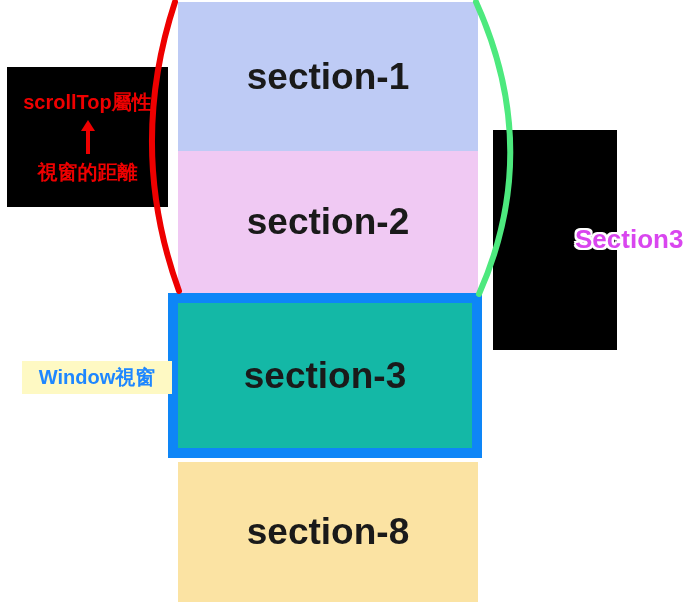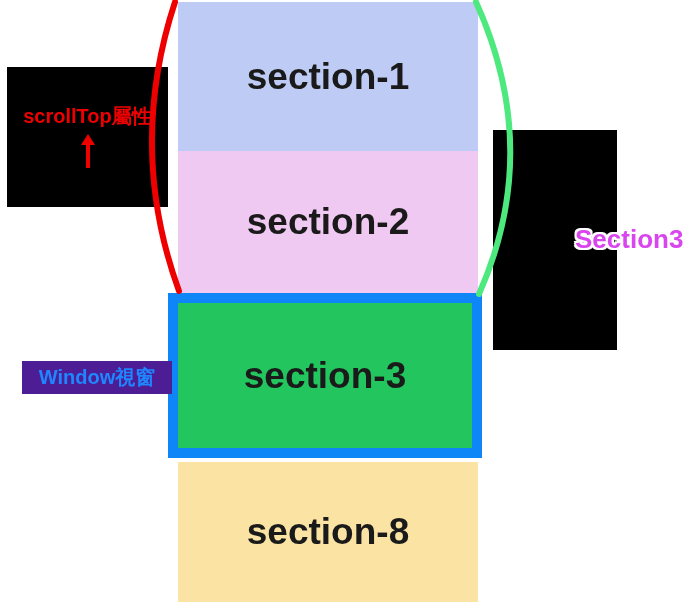--- a/index.html
+++ b/index.html
@@ -83,37 +83,38 @@
 <div class="canvas">
 
   <div class="section sec1" style="background-color: rgb(190, 203, 245); text-align: right;">
     <span>section-1</span>
   </div>
 
   <div class="section sec2" style="background-color: rgb(240, 201, 243);">
     <span>section-2</span>
   </div>
 
-  <div class="window-box" style="background-color: #22c55e; border-color: rgb(14, 134, 247);">
+  <div class="window-box" style="background-color: #14b8a6; border-color: rgb(14, 134, 247);">
     <span>section-3</span>
   </div>
 
   <div class="section sec4" style="background-color: rgb(251, 227, 163);">
     <span>section-8</span>
   </div>
 
   <div class="callout scrolltop-box" style="background-color: rgb(0, 0, 0);">
     <div class="red-line">scrollTop屬性</div>
     <div class="arrow-up">
       <div class="head"></div>
       <div class="stem"></div>
     </div>
+    <div class="red-line">視窗的距離</div>
   </div>
 
-  <div class="callout window-label-box" style="background-color: #4c1d95;">
+  <div class="callout window-label-box" style="background-color: #fef9c3;">
     <div class="blue-line" style="color: rgb(30, 135, 255);">Window視窗</div>
   </div>
 
   <div class="callout section3-box" style="background-color: rgb(0, 0, 0);">
     <div class="section3-callout-text">Section3</div>
   </div>
 
   <svg class="arcs" viewBox="0 0 700 602">
     <path d="M 175 2 Q 127 148 179 291" fill="none" stroke-width="6" stroke-linecap="round" stroke="#ee0000"></path>
     <path d="M 476 2 Q 543 150 479 294" fill="none" stroke-width="6" stroke-linecap="round" stroke="#4de97e"></path>

